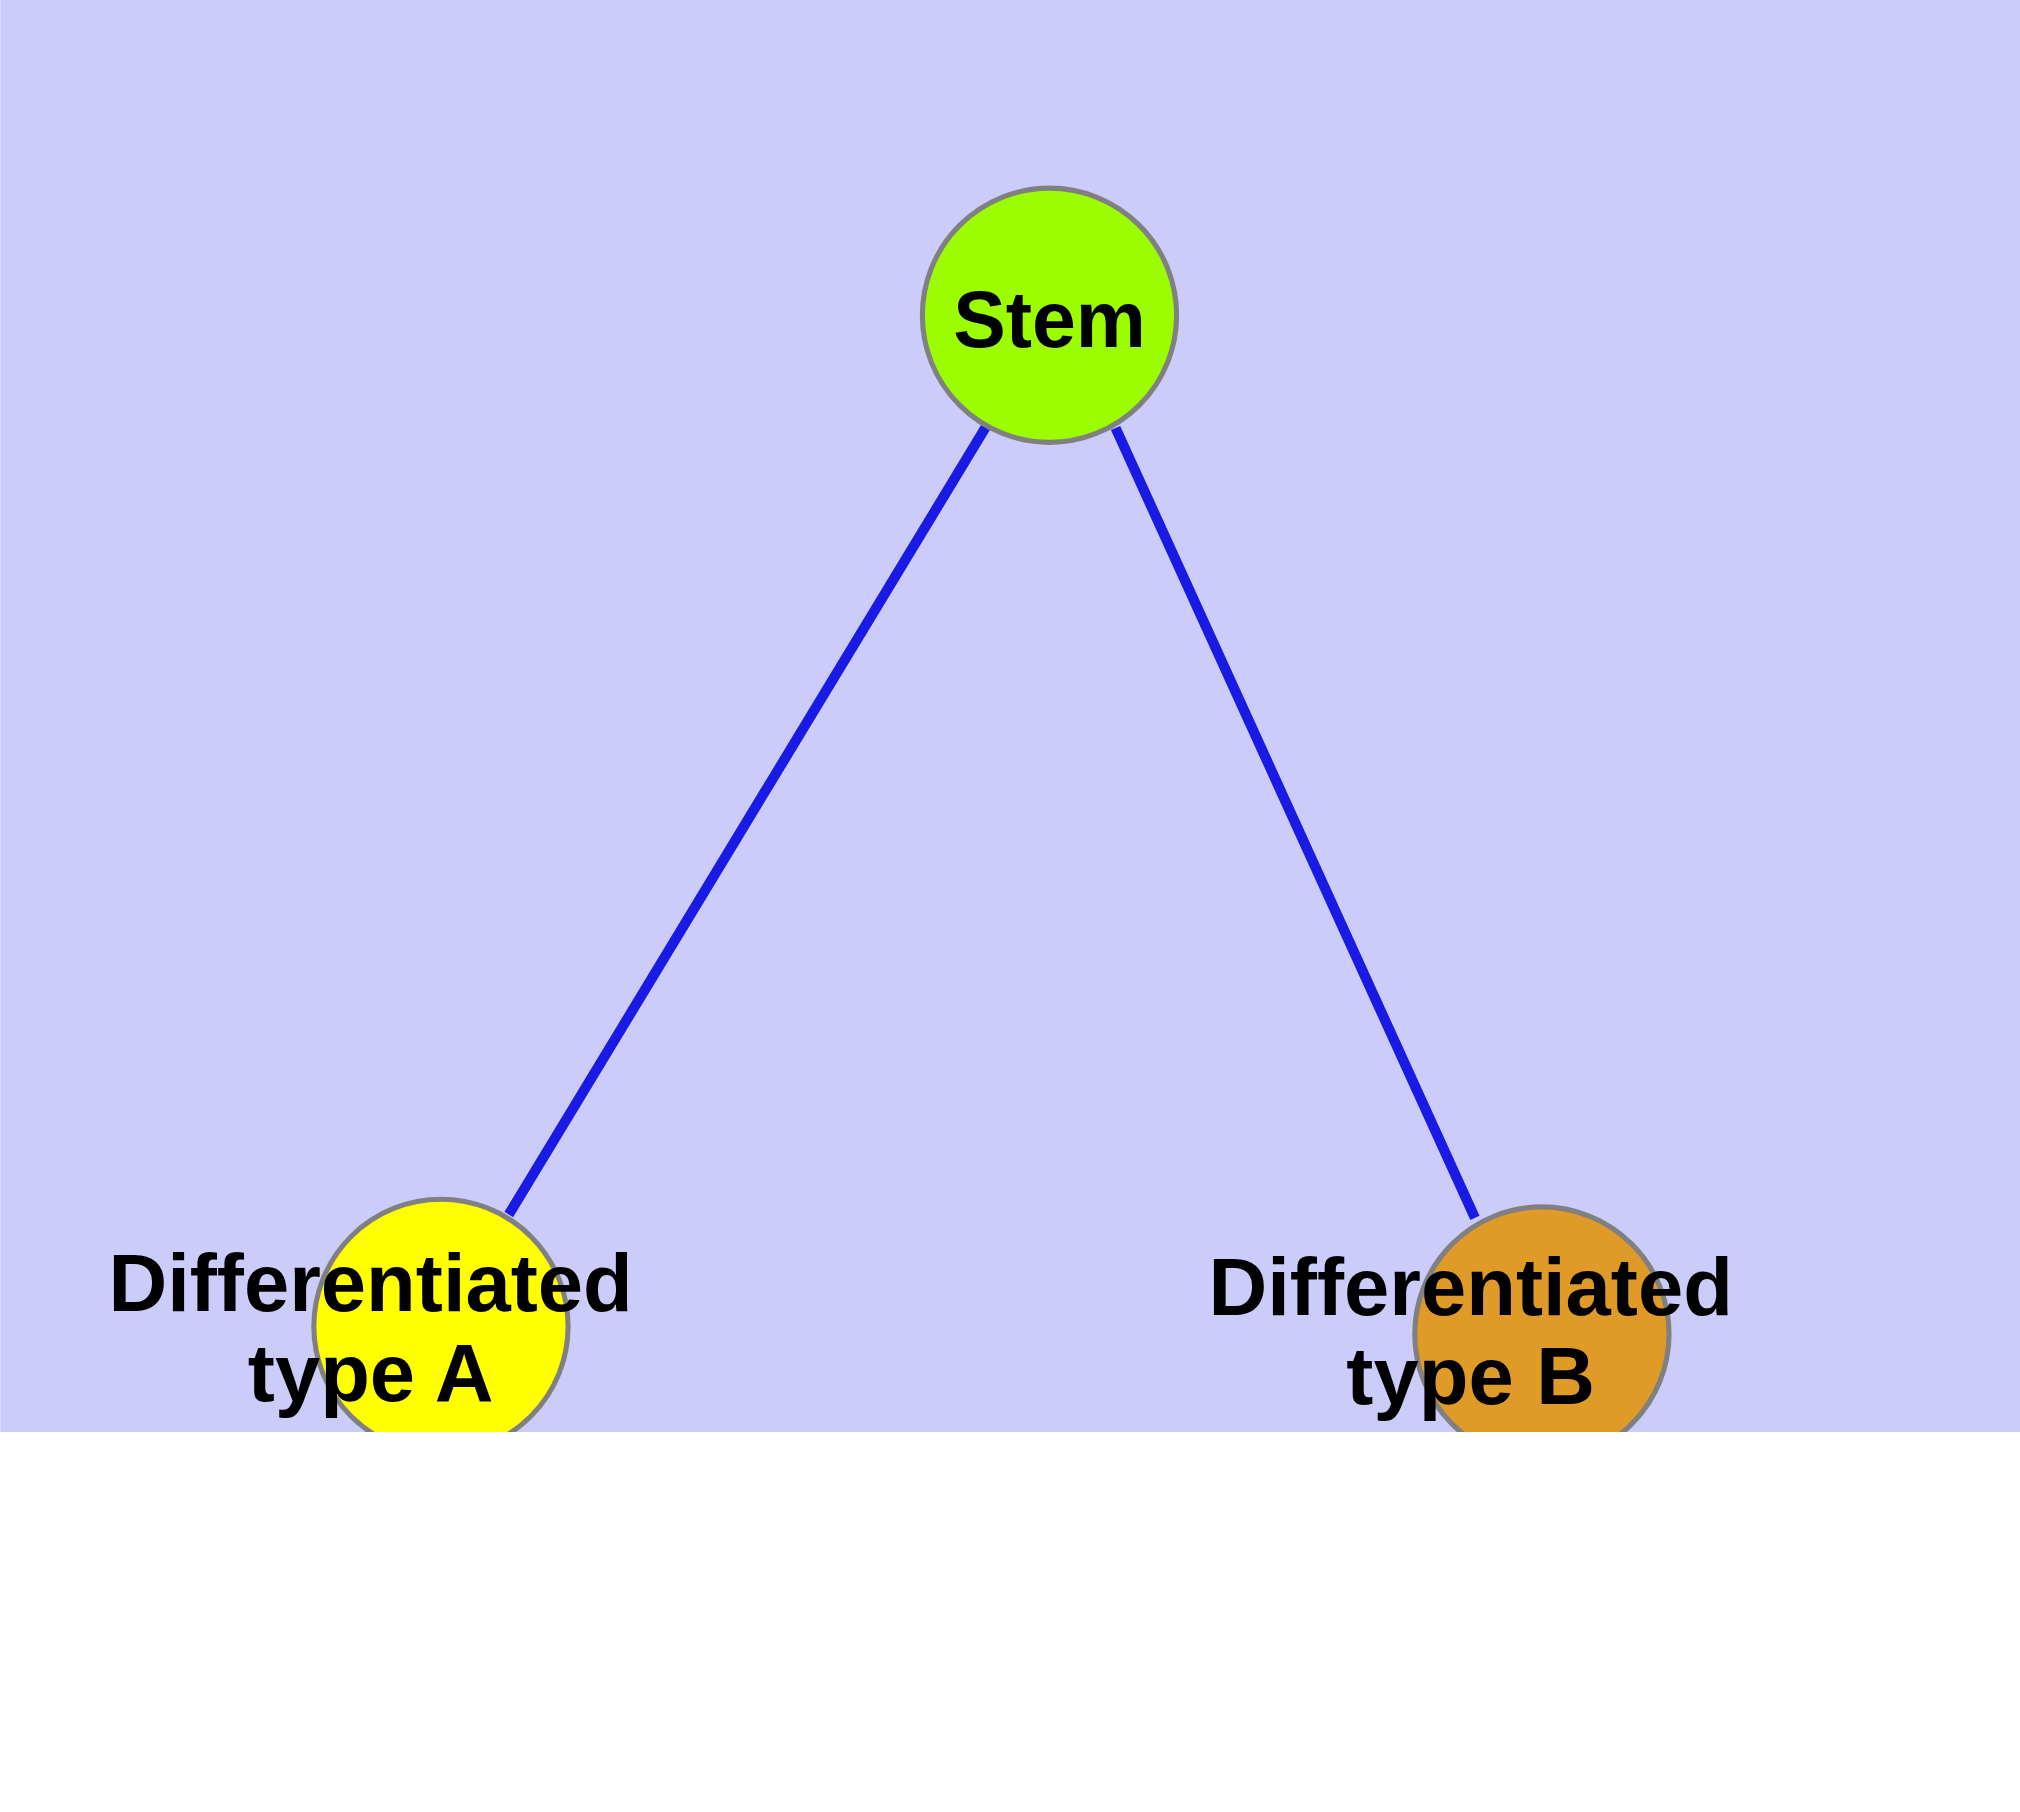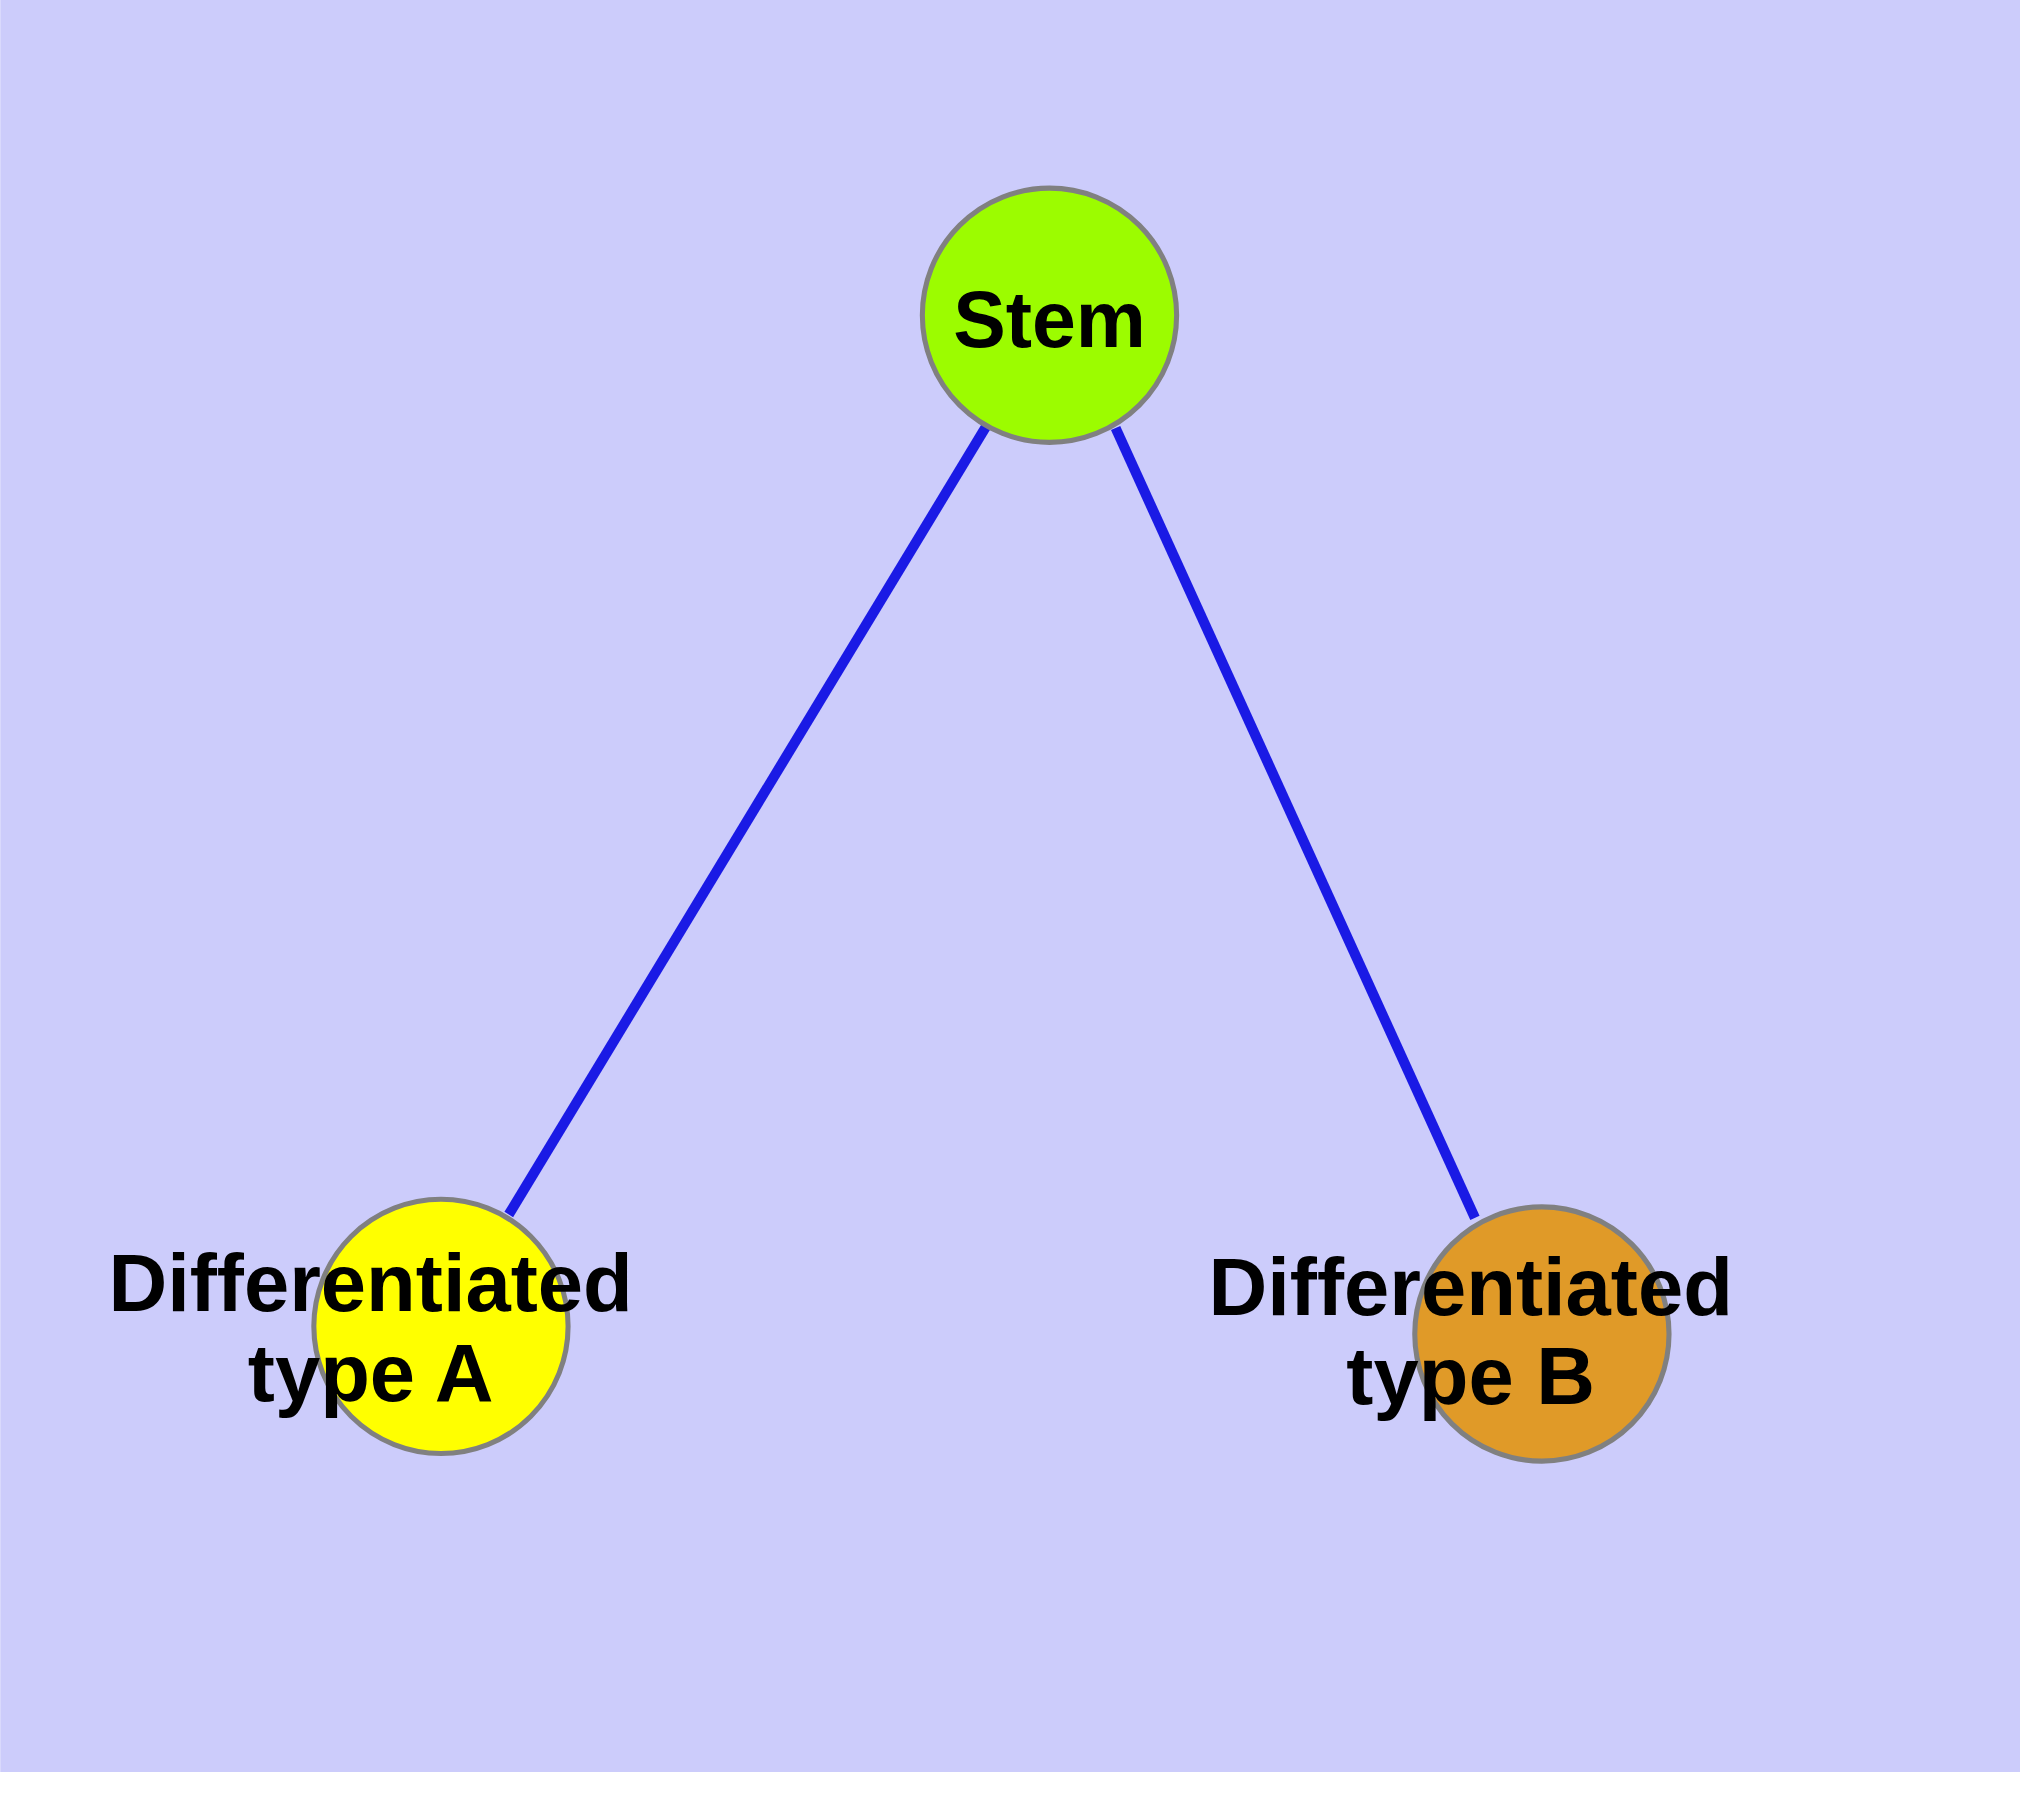--- a/index.html
+++ b/index.html
@@ -28,21 +28,21 @@
     font-weight: bold;
     fill: #000000;
     dominant-baseline: auto;
     text-anchor: middle;
     paint-order: normal;
   }
 </style>
 </head>
 <body>
 
-<div id="canvas" style="width: 2021px; height: 1772px;">
+<div id="canvas" style="width: 2021px; height: 1432px;">
   <svg id="graph-svg" viewBox="0 0 2384 2138" xmlns="http://www.w3.org/2000/svg" style="width: 2021px; height: 1812px;">
 
     <rect id="bg-rect" x="0" y="0" width="2384" height="2138" fill="#ccccfb"></rect>
 
     <g id="edge-layer">
       <line id="edge-0" x1="1164" y1="502" x2="600" y2="1433" stroke="#1a1ae5" stroke-width="12" stroke-linecap="butt"></line>
       <line id="edge-1" x1="1316" y1="505" x2="1740" y2="1437" stroke="#1a1ae5" stroke-width="12" stroke-linecap="butt"></line>
     </g>
 
     <g id="node-layer">

